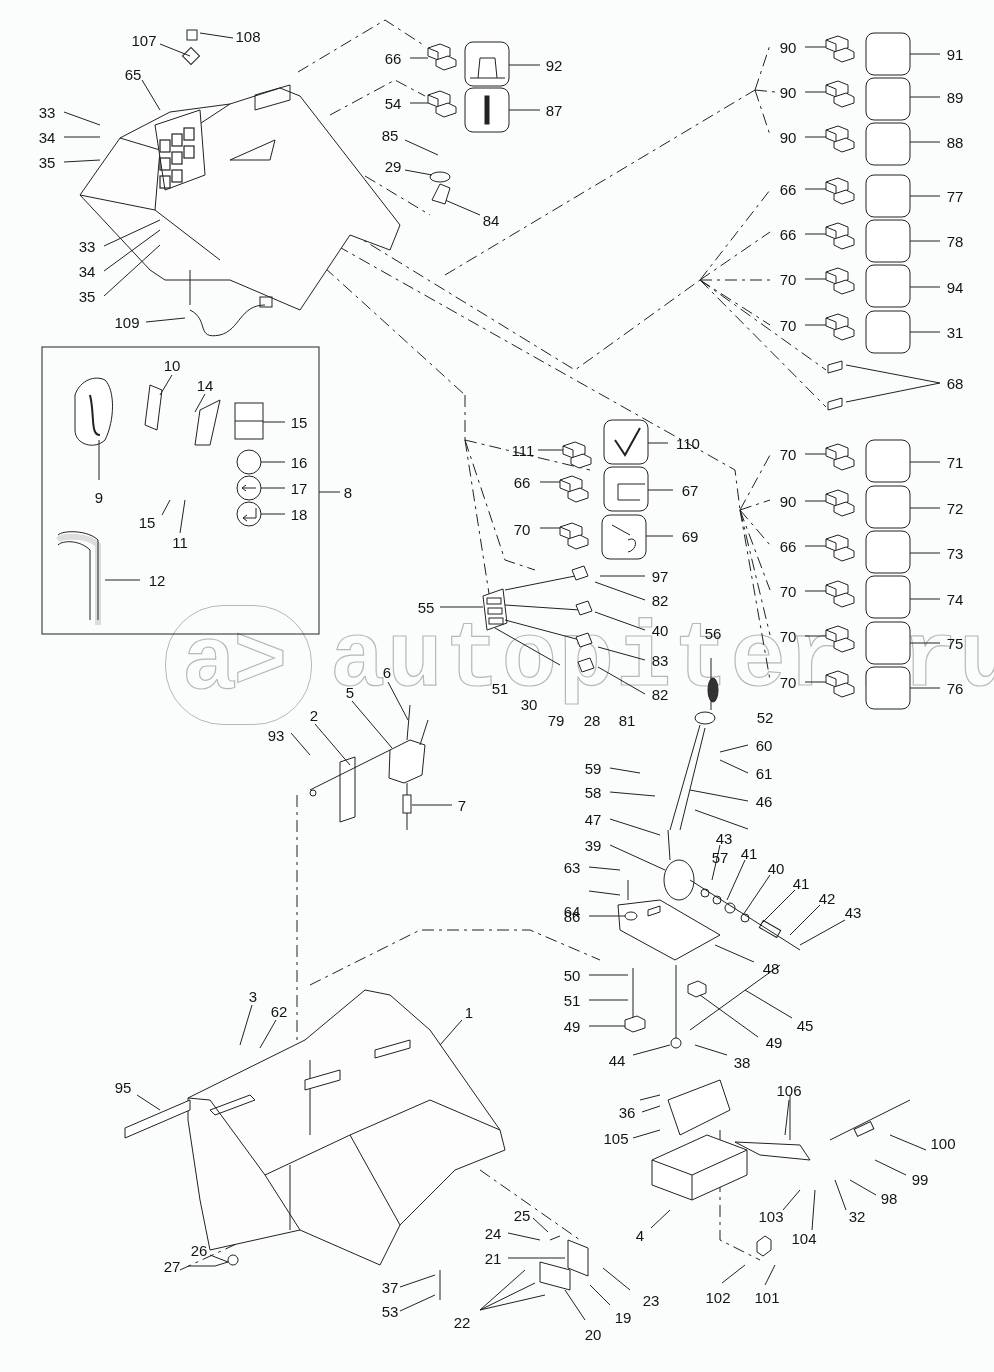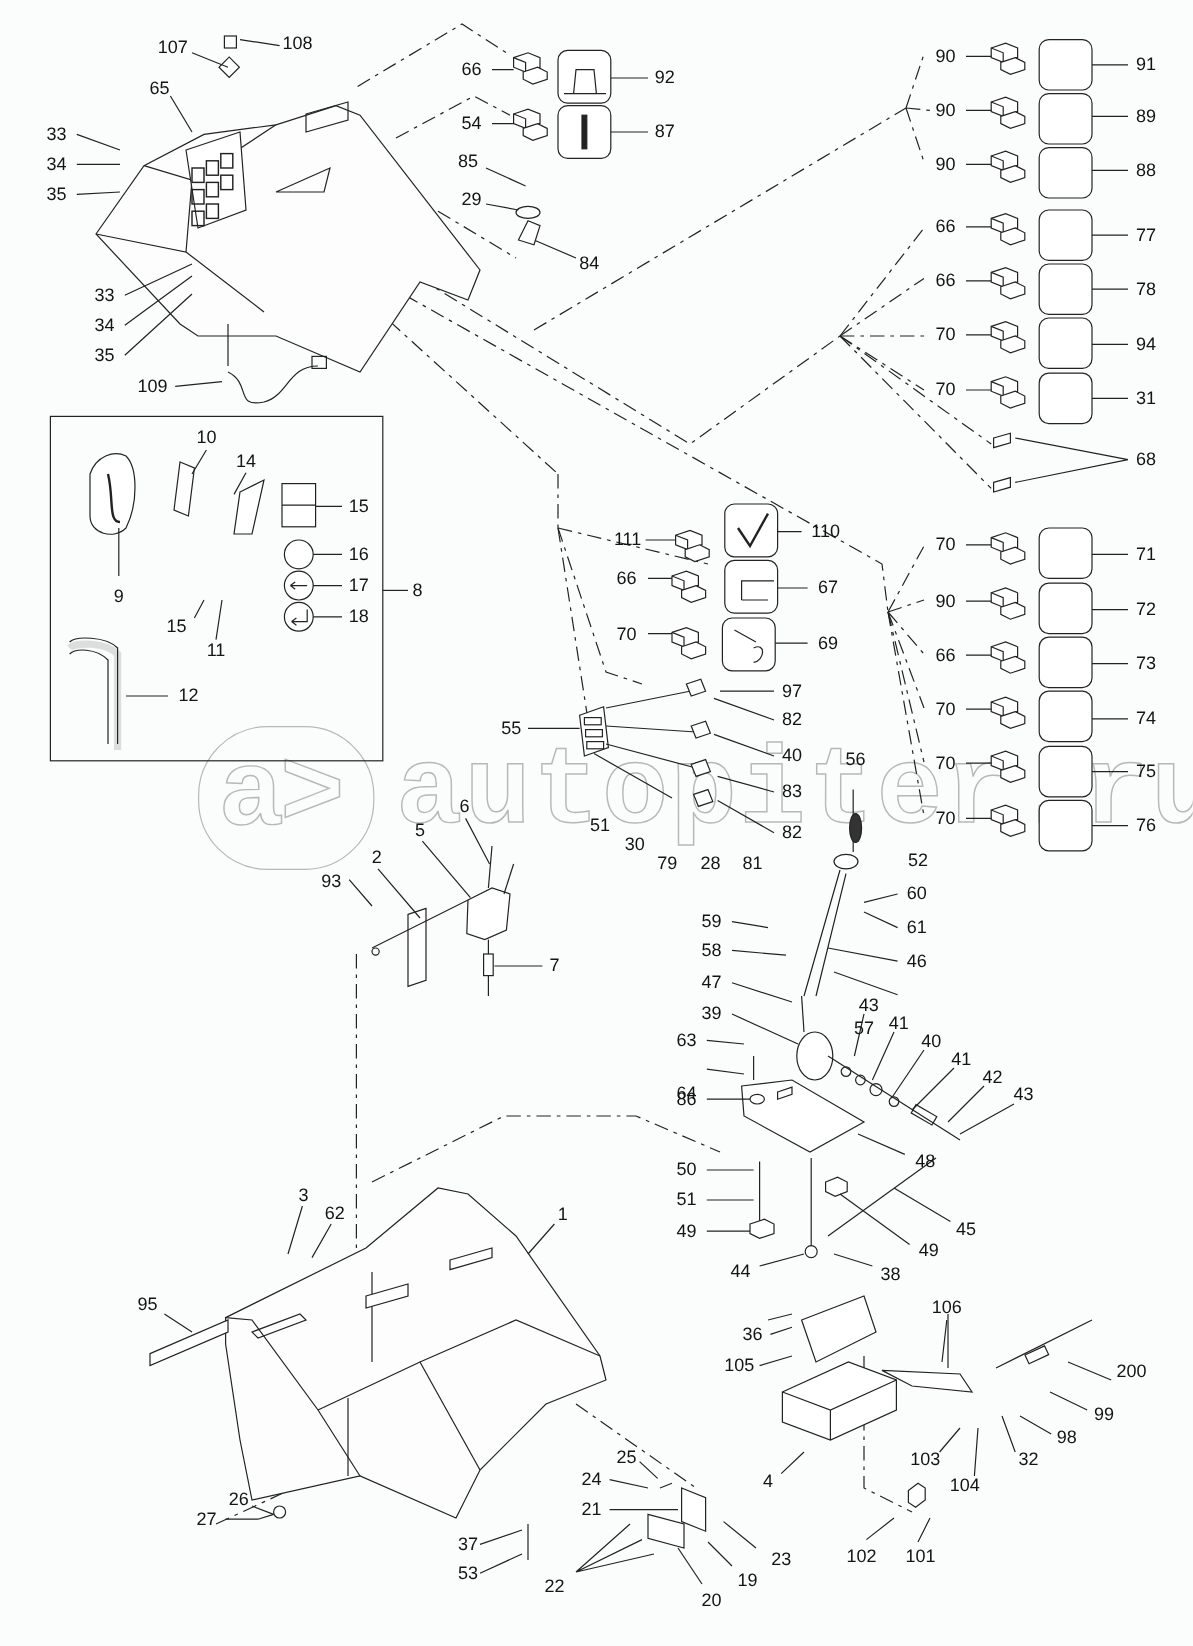--- a/index.html
+++ b/index.html
@@ -385,21 +385,21 @@
       <div class="lbl" style="left: 774px; top: 1042px;">49</div>
       <div class="lbl" style="left: 617px; top: 1060px;">44</div>
       <div class="lbl" style="left: 742px; top: 1062px;">38</div>
       <div class="lbl" style="left: 253px; top: 996px;">3</div>
       <div class="lbl" style="left: 279px; top: 1011px;">62</div>
       <div class="lbl" style="left: 469px; top: 1012px;">1</div>
       <div class="lbl" style="left: 123px; top: 1087px;">95</div>
       <div class="lbl" style="left: 789px; top: 1090px;">106</div>
       <div class="lbl" style="left: 627px; top: 1112px;">36</div>
       <div class="lbl" style="left: 616px; top: 1138px;">105</div>
-      <div class="lbl" style="left: 943px; top: 1143px;">200</div>
+      <div class="lbl" style="left: 943px; top: 1143px;">100</div>
       <div class="lbl" style="left: 920px; top: 1179px;">99</div>
       <div class="lbl" style="left: 889px; top: 1198px;">98</div>
       <div class="lbl" style="left: 771px; top: 1216px;">103</div>
       <div class="lbl" style="left: 857px; top: 1216px;">32</div>
       <div class="lbl" style="left: 804px; top: 1238px;">104</div>
       <div class="lbl" style="left: 640px; top: 1235px;">4</div>
       <div class="lbl" style="left: 199px; top: 1250px;">26</div>
       <div class="lbl" style="left: 172px; top: 1266px;">27</div>
       <div class="lbl" style="left: 522px; top: 1215px;">25</div>
       <div class="lbl" style="left: 493px; top: 1233px;">24</div>

